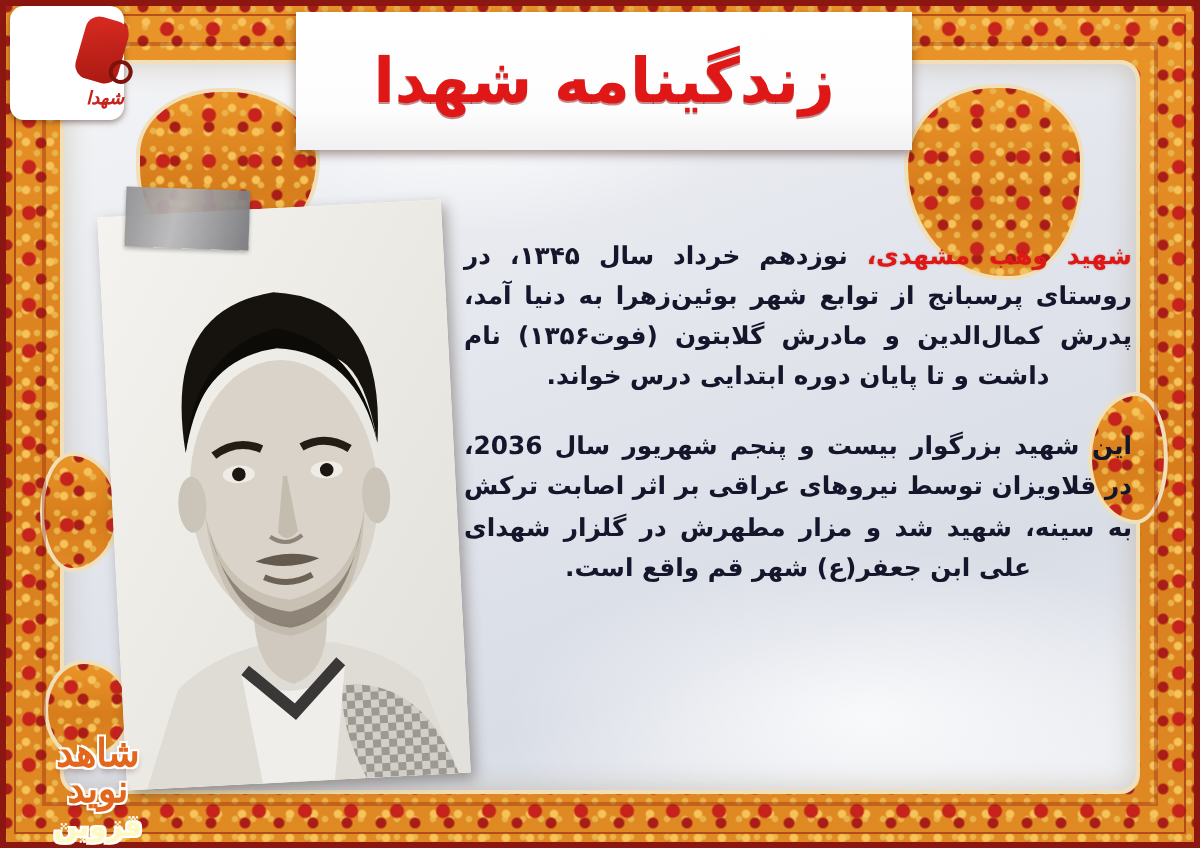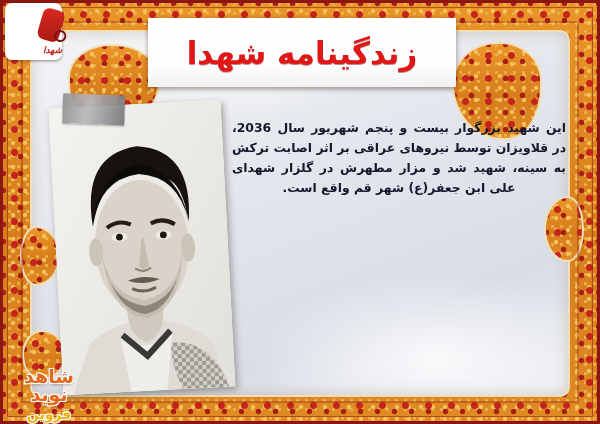--- a/index.html
+++ b/index.html
@@ -37,21 +37,21 @@
   }
   
   .bump{position:absolute;border:2px solid #f0dfb8;}
   .bump-tl{left:68px;top:44px;width:88px;height:82px;border-radius:48% 52% 58% 42%/40% 44% 60% 56%;}
   .bump-tr{left:452px;top:42px;width:86px;height:94px;border-radius:52% 48% 42% 58%/44% 40% 56% 60%;}
   .bump-ml{left:20px;top:226px;width:36px;height:56px;border-radius:40% 60% 60% 40%/50%;}
   .bump-mr{left:544px;top:196px;width:36px;height:62px;border-radius:60% 40% 40% 60%/50%;}
   .bump-bl{left:22px;top:330px;width:40px;height:46px;border-radius:45% 55% 55% 45%/50%;}
   
   .title-band{
-    position:absolute;left:148px;top:18px;width:308px;height:69px;
+    position:absolute;left:148px;top:6px;width:308px;height:69px;
     background:linear-gradient(180deg,#ffffff 0%,#fdfdfd 70%,#f1f1f3 100%);
     box-shadow:0 2px 5px rgba(60,20,10,.45);
     display:flex;align-items:center;justify-content:center;
     z-index:6;
   }
   .title-band h1{
     margin:0;font-size:31px;font-weight:bold;color:#e01717;
     text-shadow:0 1px 0 rgba(120,0,0,.45);
     letter-spacing:0;
   }
@@ -95,24 +95,24 @@
   .bio p{margin:0 0 15px 0;text-align:justify;text-align-last:center;}
   .bio .lead{color:#e01717;text-shadow:0 0 1px rgba(120,0,0,.4);}
   
   .watermark{
     position:absolute;left:10px;bottom:2px;width:78px;z-index:8;
     text-align:center;direction:rtl;
   }
   .wm-calli{
     display:inline-block;font-size:19px;line-height:.95;font-weight:bold;color:#e2661b;
     text-shadow:-1px -1px 0 #fff,1px -1px 0 #fff,-1px 1px 0 #fff,1px 1px 0 #fff,0 2px 3px rgba(80,30,0,.35);
-    letter-spacing:-1px;white-space:pre-line;
+    letter-spacing:-1px;white-space:pre-line;font-family:Liberation Serif, serif;
   }
   .wm-city{
-    font-size:14px;font-weight:bold;color:#eab308;margin-top:1px;
+    font-size:14px;font-weight:bold;color:#fef9c3;margin-top:1px;
     text-shadow:-1px -1px 0 #fff,1px -1px 0 #fff,-1px 1px 0 #fff,1px 1px 0 #fff;
   }
 </style>
 </head>
 <body>
 
 <div class="stage">
 
   <div class="frame pat"></div>
   <div class="frame-line-outer"></div>
@@ -178,20 +178,21 @@
       <path d="M86 134 L82 162 Q86 168 92 162 L88 134" fill="#c4bcae"></path>
       <path d="M78 164 Q86 170 94 164" stroke="#8e8476" stroke-width="2" fill="none"></path>
 
       <path d="M70 176 Q86 170 102 176 Q86 182 70 176 Z" fill="#463c30" opacity=".8"></path>
       <path d="M74 184 Q86 190 98 184" stroke="#6e6254" stroke-width="3" fill="none"></path>
     </svg>
     <div class="tape"></div>
   </div>
 
   <div class="bio">
+    <p><span class="lead">شهید وهب مشهدی،</span><span> نوزدهم خرداد سال ۱۳۴۵، در روستای پرسبانج از توابع شهر بوئین‌زهرا به دنیا آمد، پدرش کمال‌الدین و مادرش گلابتون (فوت۱۳۵۶) نام داشت و تا پایان دوره ابتدایی درس خواند.</span></p>
     <p>این شهید بزرگوار بیست و پنجم شهریور سال 2036، در قلاویزان توسط نیروهای عراقی بر اثر اصابت ترکش به سینه، شهید شد و مزار مطهرش در گلزار شهدای علی ابن جعفر(ع) شهر قم واقع است.</p>
   </div>
 
   <div class="watermark">
     <div class="wm-calli">شاهد
 نوید</div>
     <div class="wm-city">قزوین</div>
   </div>
 
   <div class="frame-line-inner"></div>

